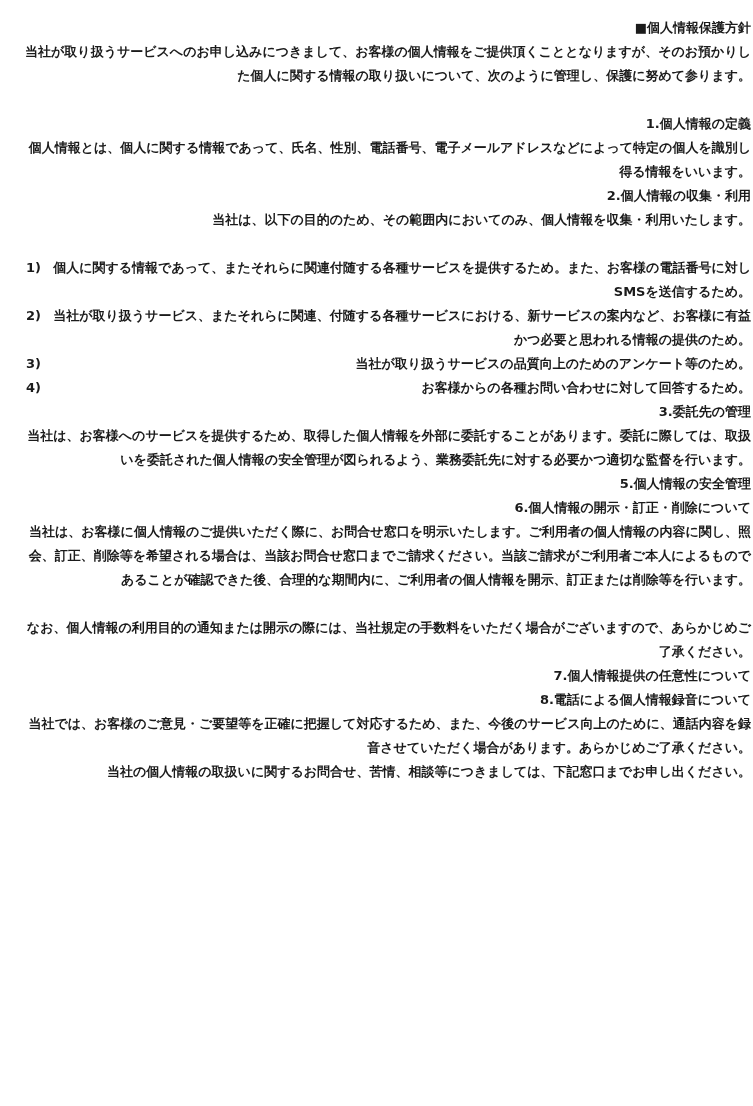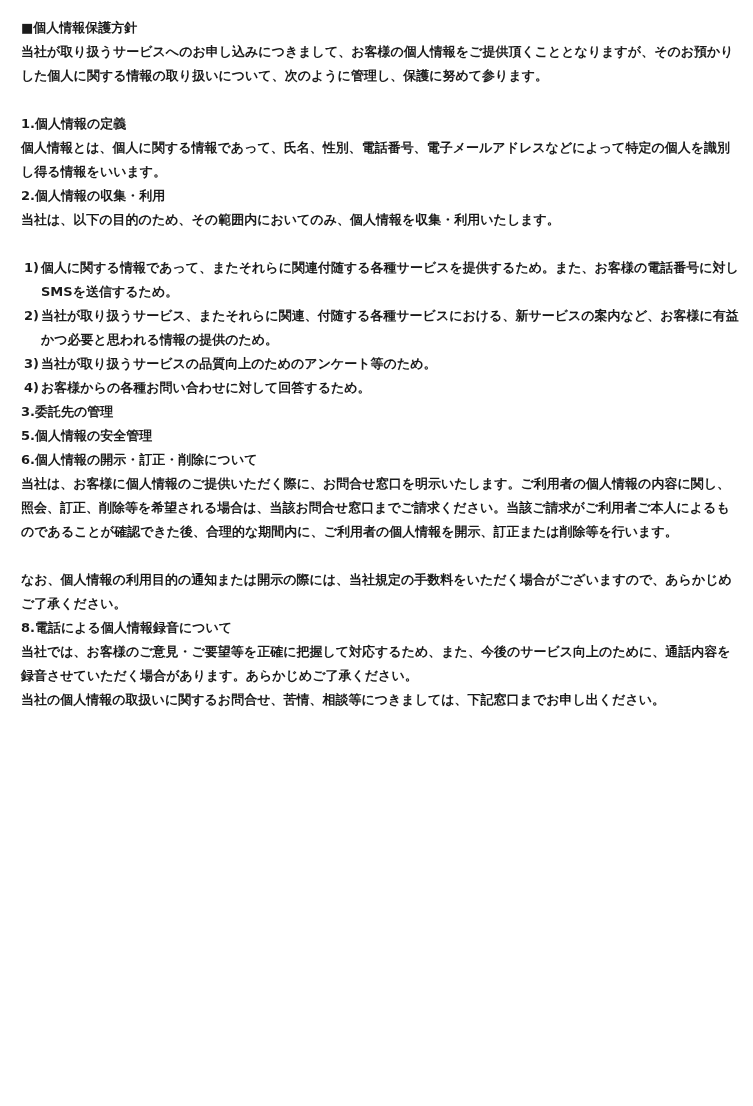--- a/index.html
+++ b/index.html
@@ -9,24 +9,24 @@
   body {
     width: 753px;
     height: 1106px;
     background: #ffffff;
     overflow: hidden;
     font-family: "DejaVu Sans", sans-serif;
     font-weight: 700;
     color: #1b1b1b;
   }
   .doc {
-    padding: 16px 14px 0 21px;
+    padding: 16px 2px 0 21px;
     font-size: 13px;
     line-height: 24px;
-    text-align: left;
+    text-align: right;
   }
   .doc p, .doc h1, .doc h2 {
     margin: 0;
     padding: 0;
     font-size: 13px;
     line-height: 24px;
     font-weight: 700;
   }
   .title {
     padding-left: 5px;
@@ -79,30 +79,32 @@
       <span class="marker">3)</span>
       <span class="text">当社が取り扱うサービスの品質向上のためのアンケート等のため。</span>
     </div>
     <div class="purpose-item">
       <span class="marker">4)</span>
       <span class="text">お客様からの各種お問い合わせに対して回答するため。</span>
     </div>
   </div>
 
   <h2>3.委託先の管理</h2>
+  <p>当社は、お客様へのサービスを提供するため、取得した個人情報を外部に委託することがあります。委託に際しては、取扱いを委託された個人情報の安全管理が図られるよう、業務委託先に対する必要かつ適切な監督を行います。</p>
 
 
   <h2>5.個人情報の安全管理</h2>
 
   <h2>6.個人情報の開示・訂正・削除について</h2>
   <p>当社は、お客様に個人情報のご提供いただく際に、お問合せ窓口を明示いたします。ご利用者の個人情報の内容に関し、照会、訂正、削除等を希望される場合は、当該お問合せ窓口までご請求ください。当該ご請求がご利用者ご本人によるものであることが確認できた後、合理的な期間内に、ご利用者の個人情報を開示、訂正または削除等を行います。</p>
 
   <div class="gap"></div>
 
   <p>なお、個人情報の利用目的の通知または開示の際には、当社規定の手数料をいただく場合がございますので、あらかじめご了承ください。</p>
 
+  <h2>7.個人情報提供の任意性について</h2>
 
   <h2>8.電話による個人情報録音について</h2>
   <p>当社では、お客様のご意見・ご要望等を正確に把握して対応するため、また、今後のサービス向上のために、通話内容を録音させていただく場合があります。あらかじめご了承ください。</p>
 
   <p>当社の個人情報の取扱いに関するお問合せ、苦情、相談等につきましては、下記窓口までお申し出ください。</p>
 
 </div>
 
 </body></html>

